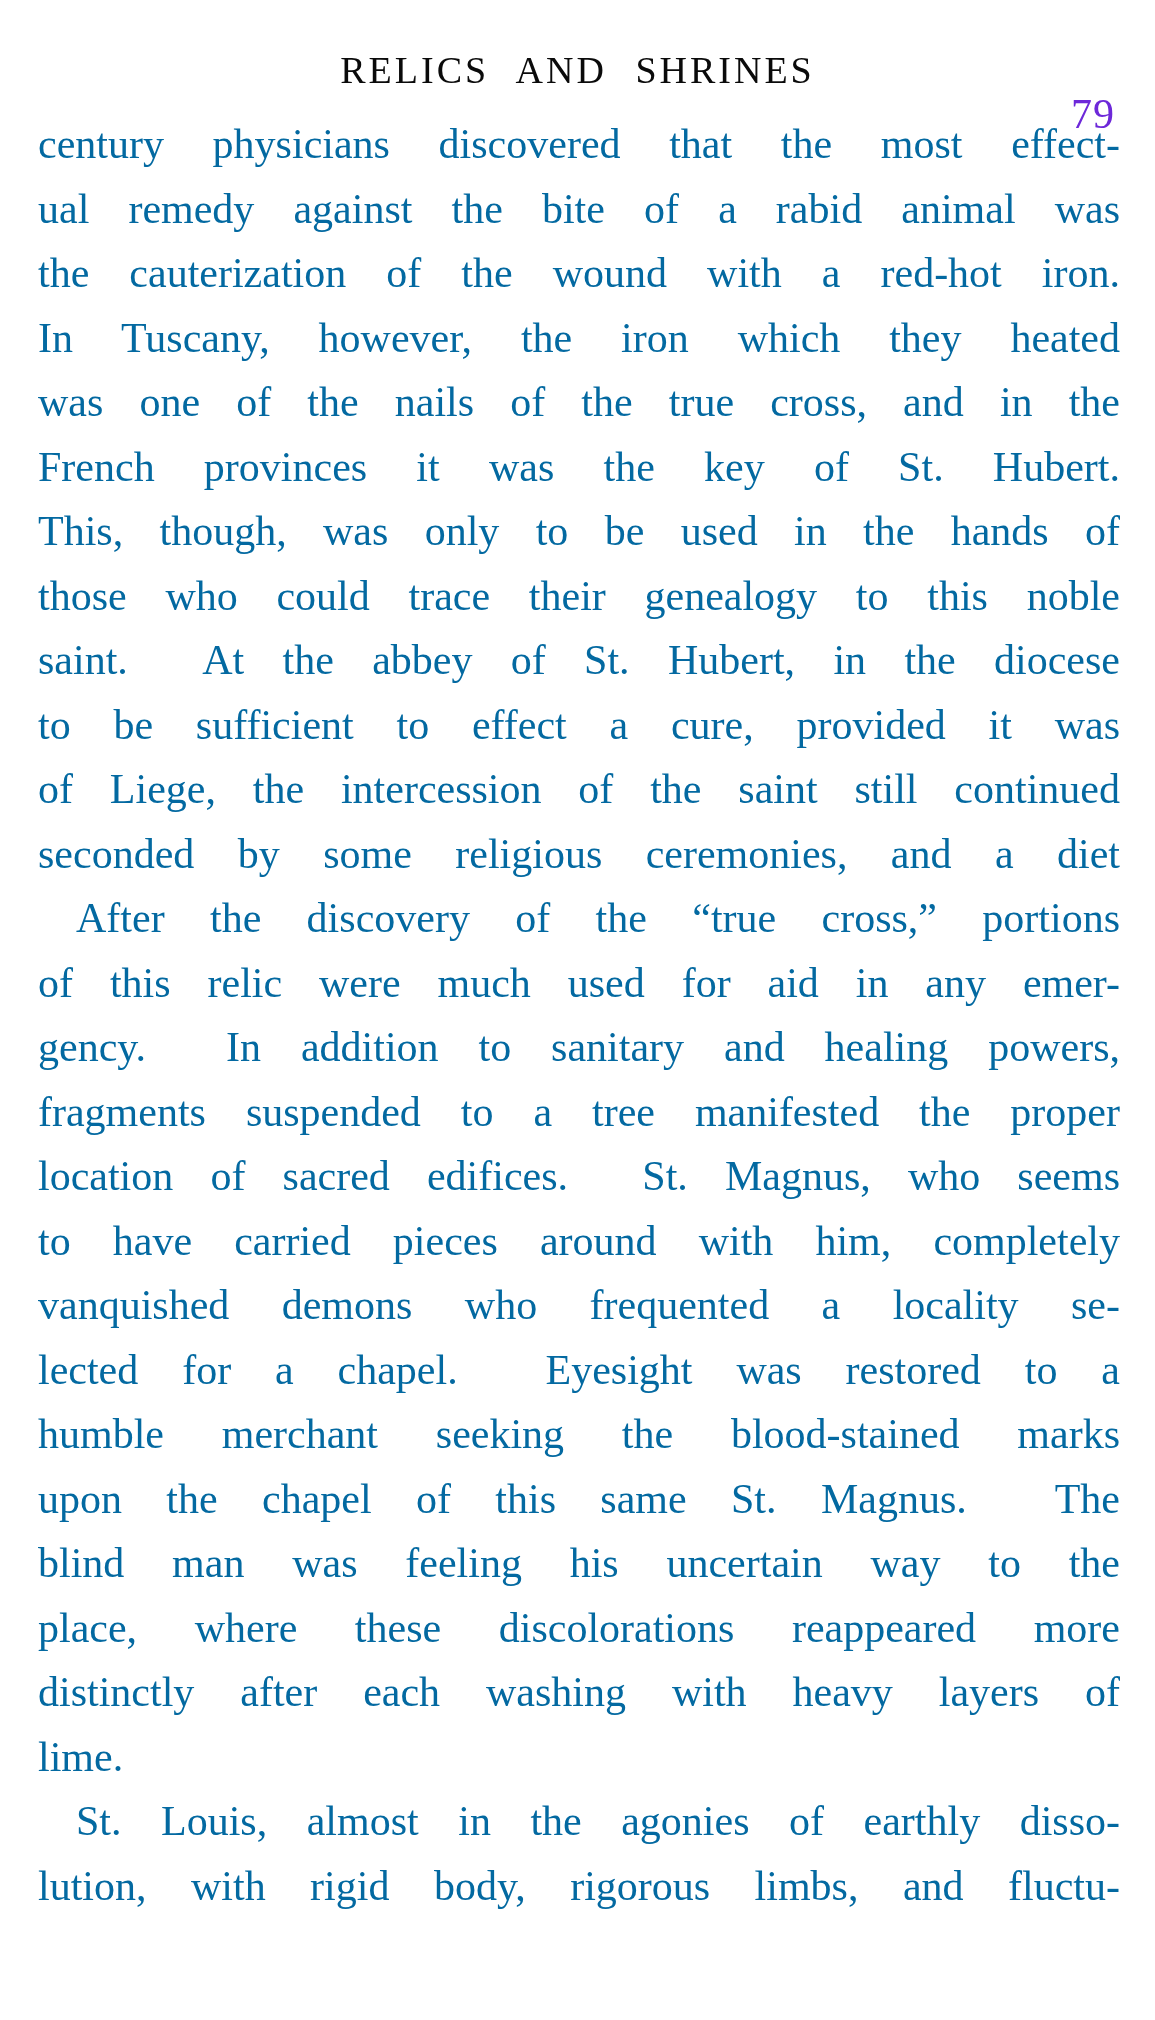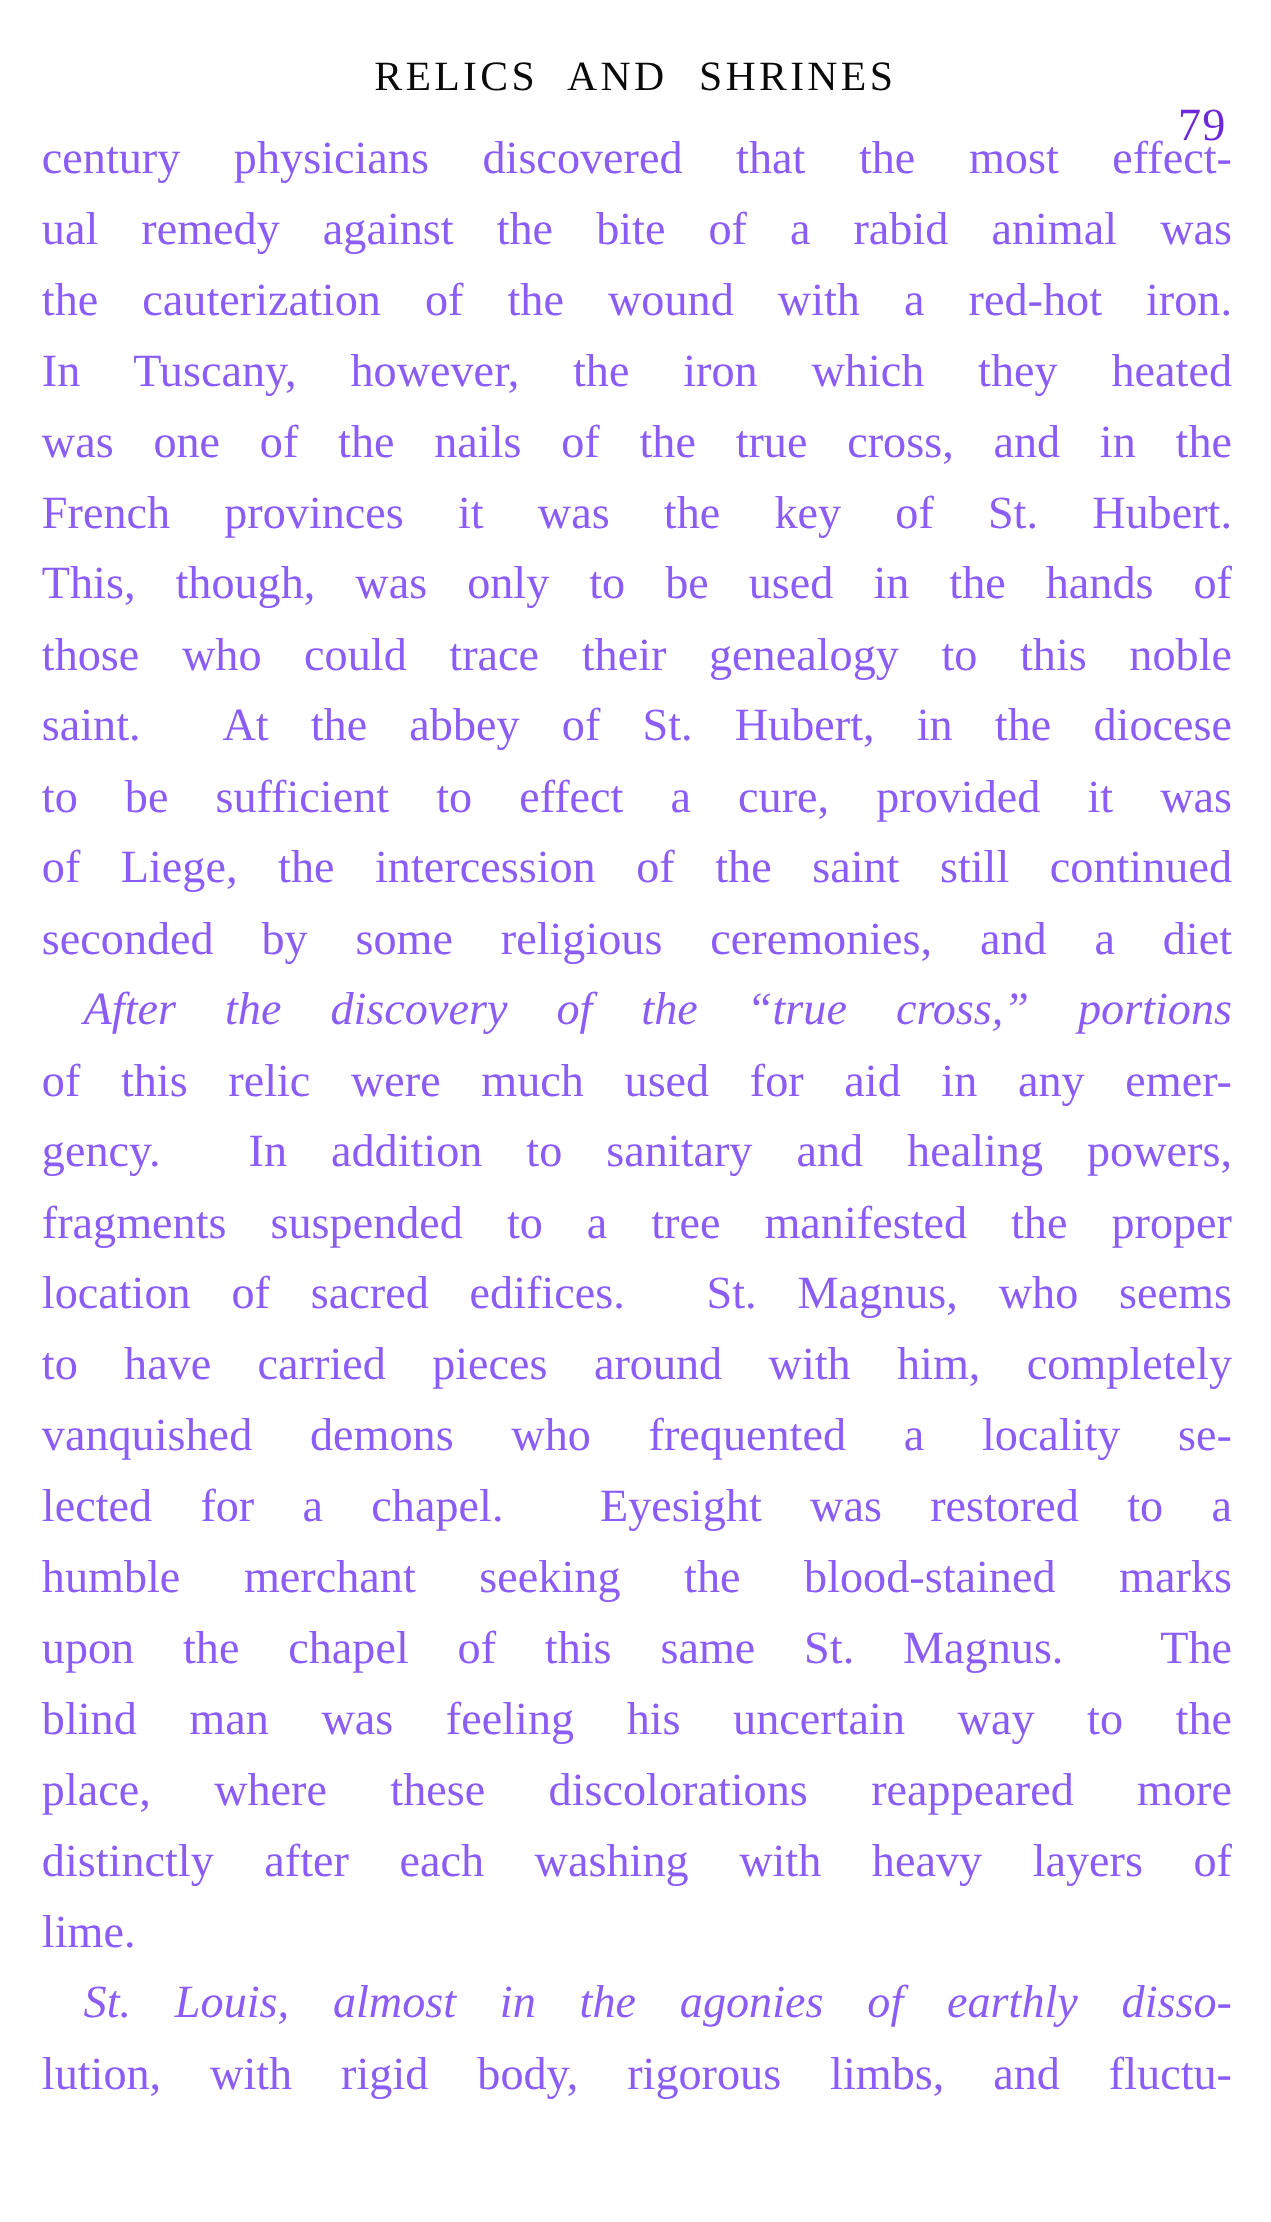--- a/index.html
+++ b/index.html
@@ -51,28 +51,27 @@
     top: 112px;
     left: 38px;
     width: 1082px;
   }
   .line {
     font-size: 42px;
     line-height: 64.5px;
     white-space: normal;
     text-align: justify;
     text-align-last: justify;
-    color: #8b5cf6;
+    color: #0369a1;
   }
   .line.lastline {
     text-align-last: left;
   }
   .line.indent {
     text-indent: 38px;
-    font-style: italic;
   }
 </style>
 </head>
 <body>
 
 <div id="page">
 
   <div id="header">
     <div class="title">RELICS AND SHRINES</div>
     <div class="pagenum">79</div>

